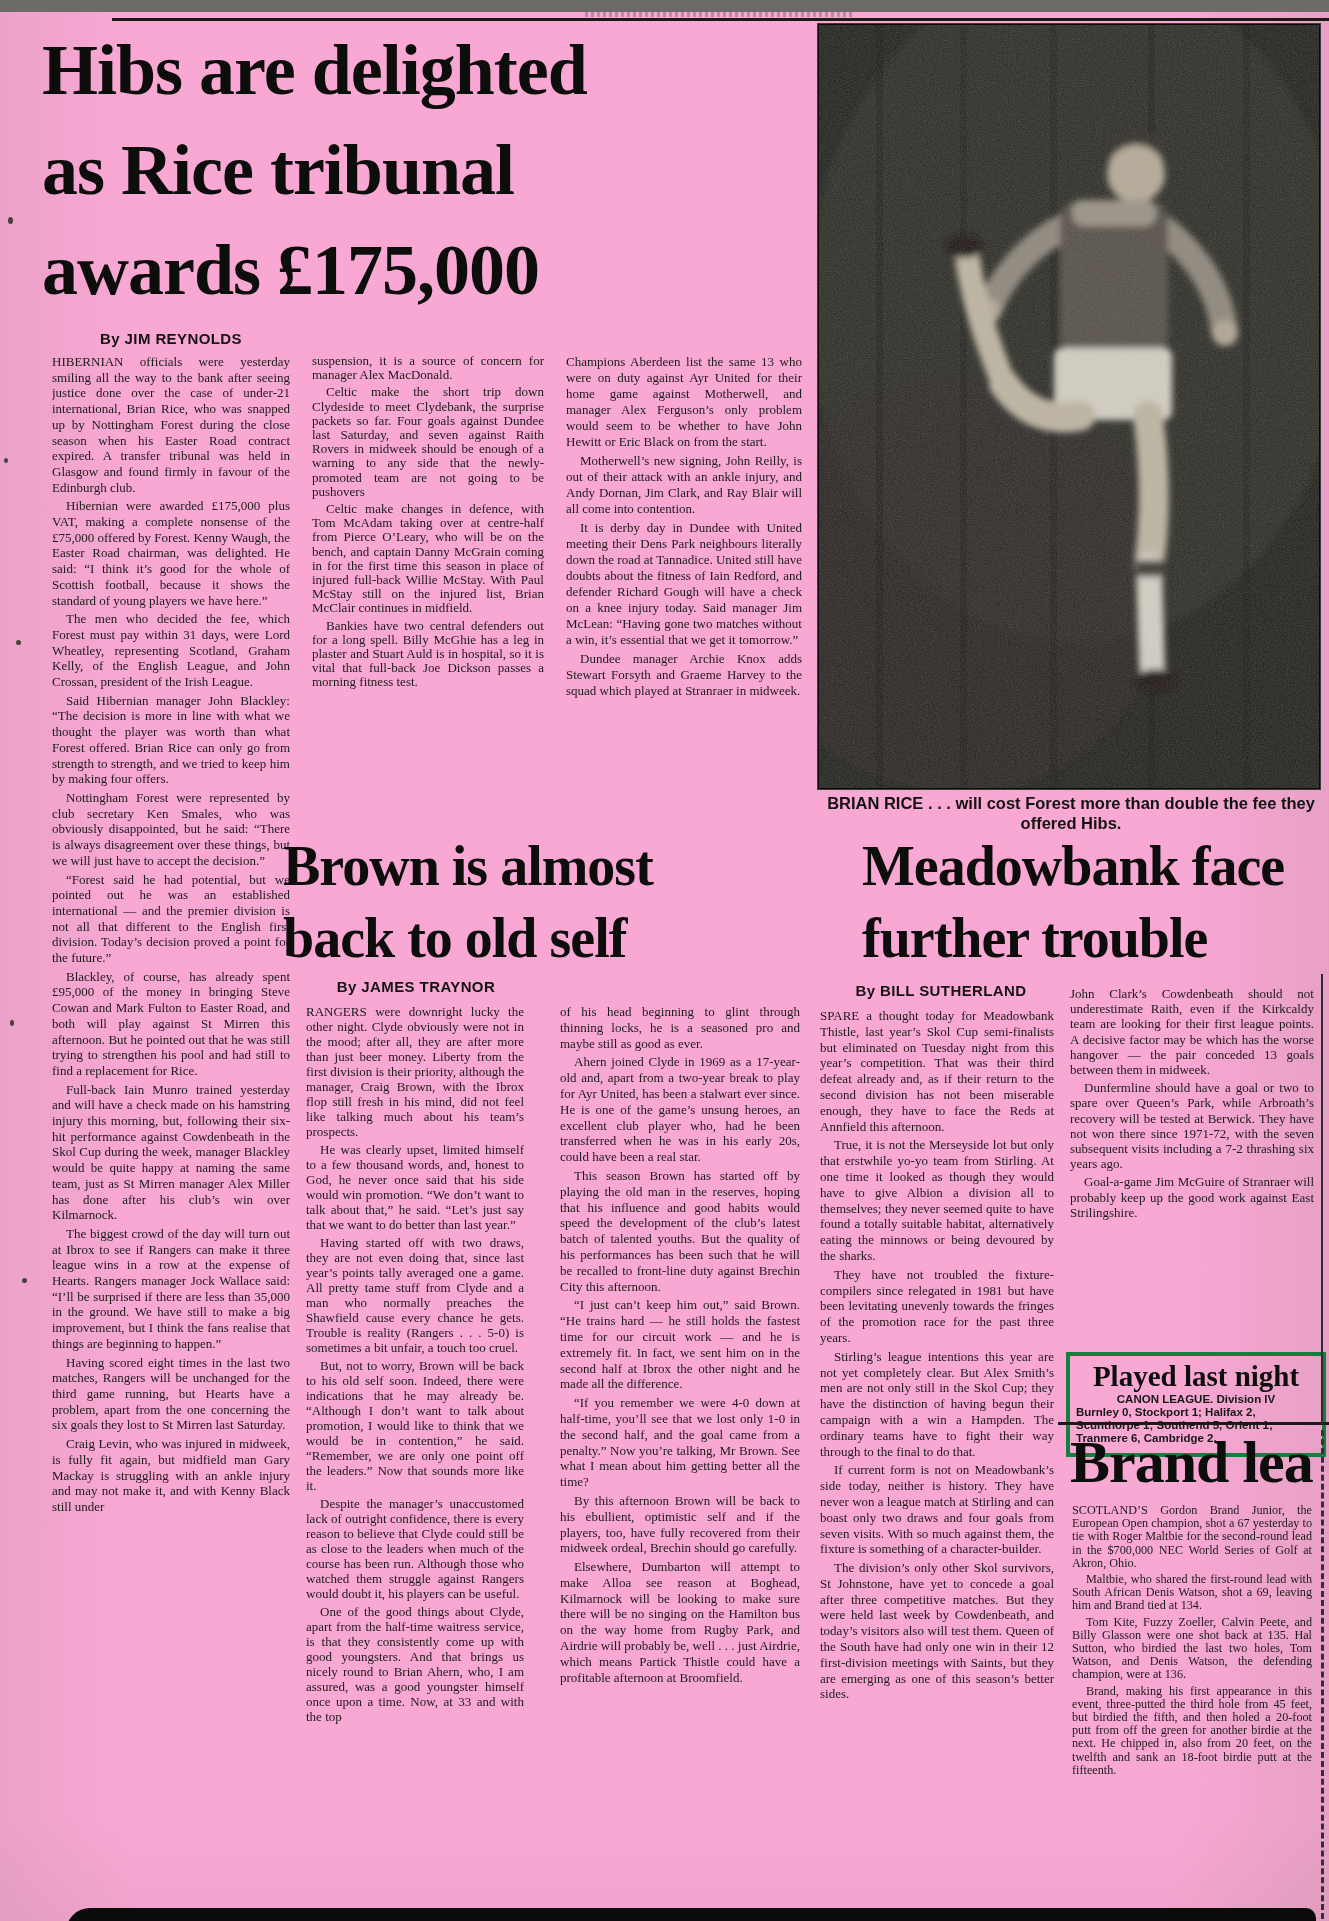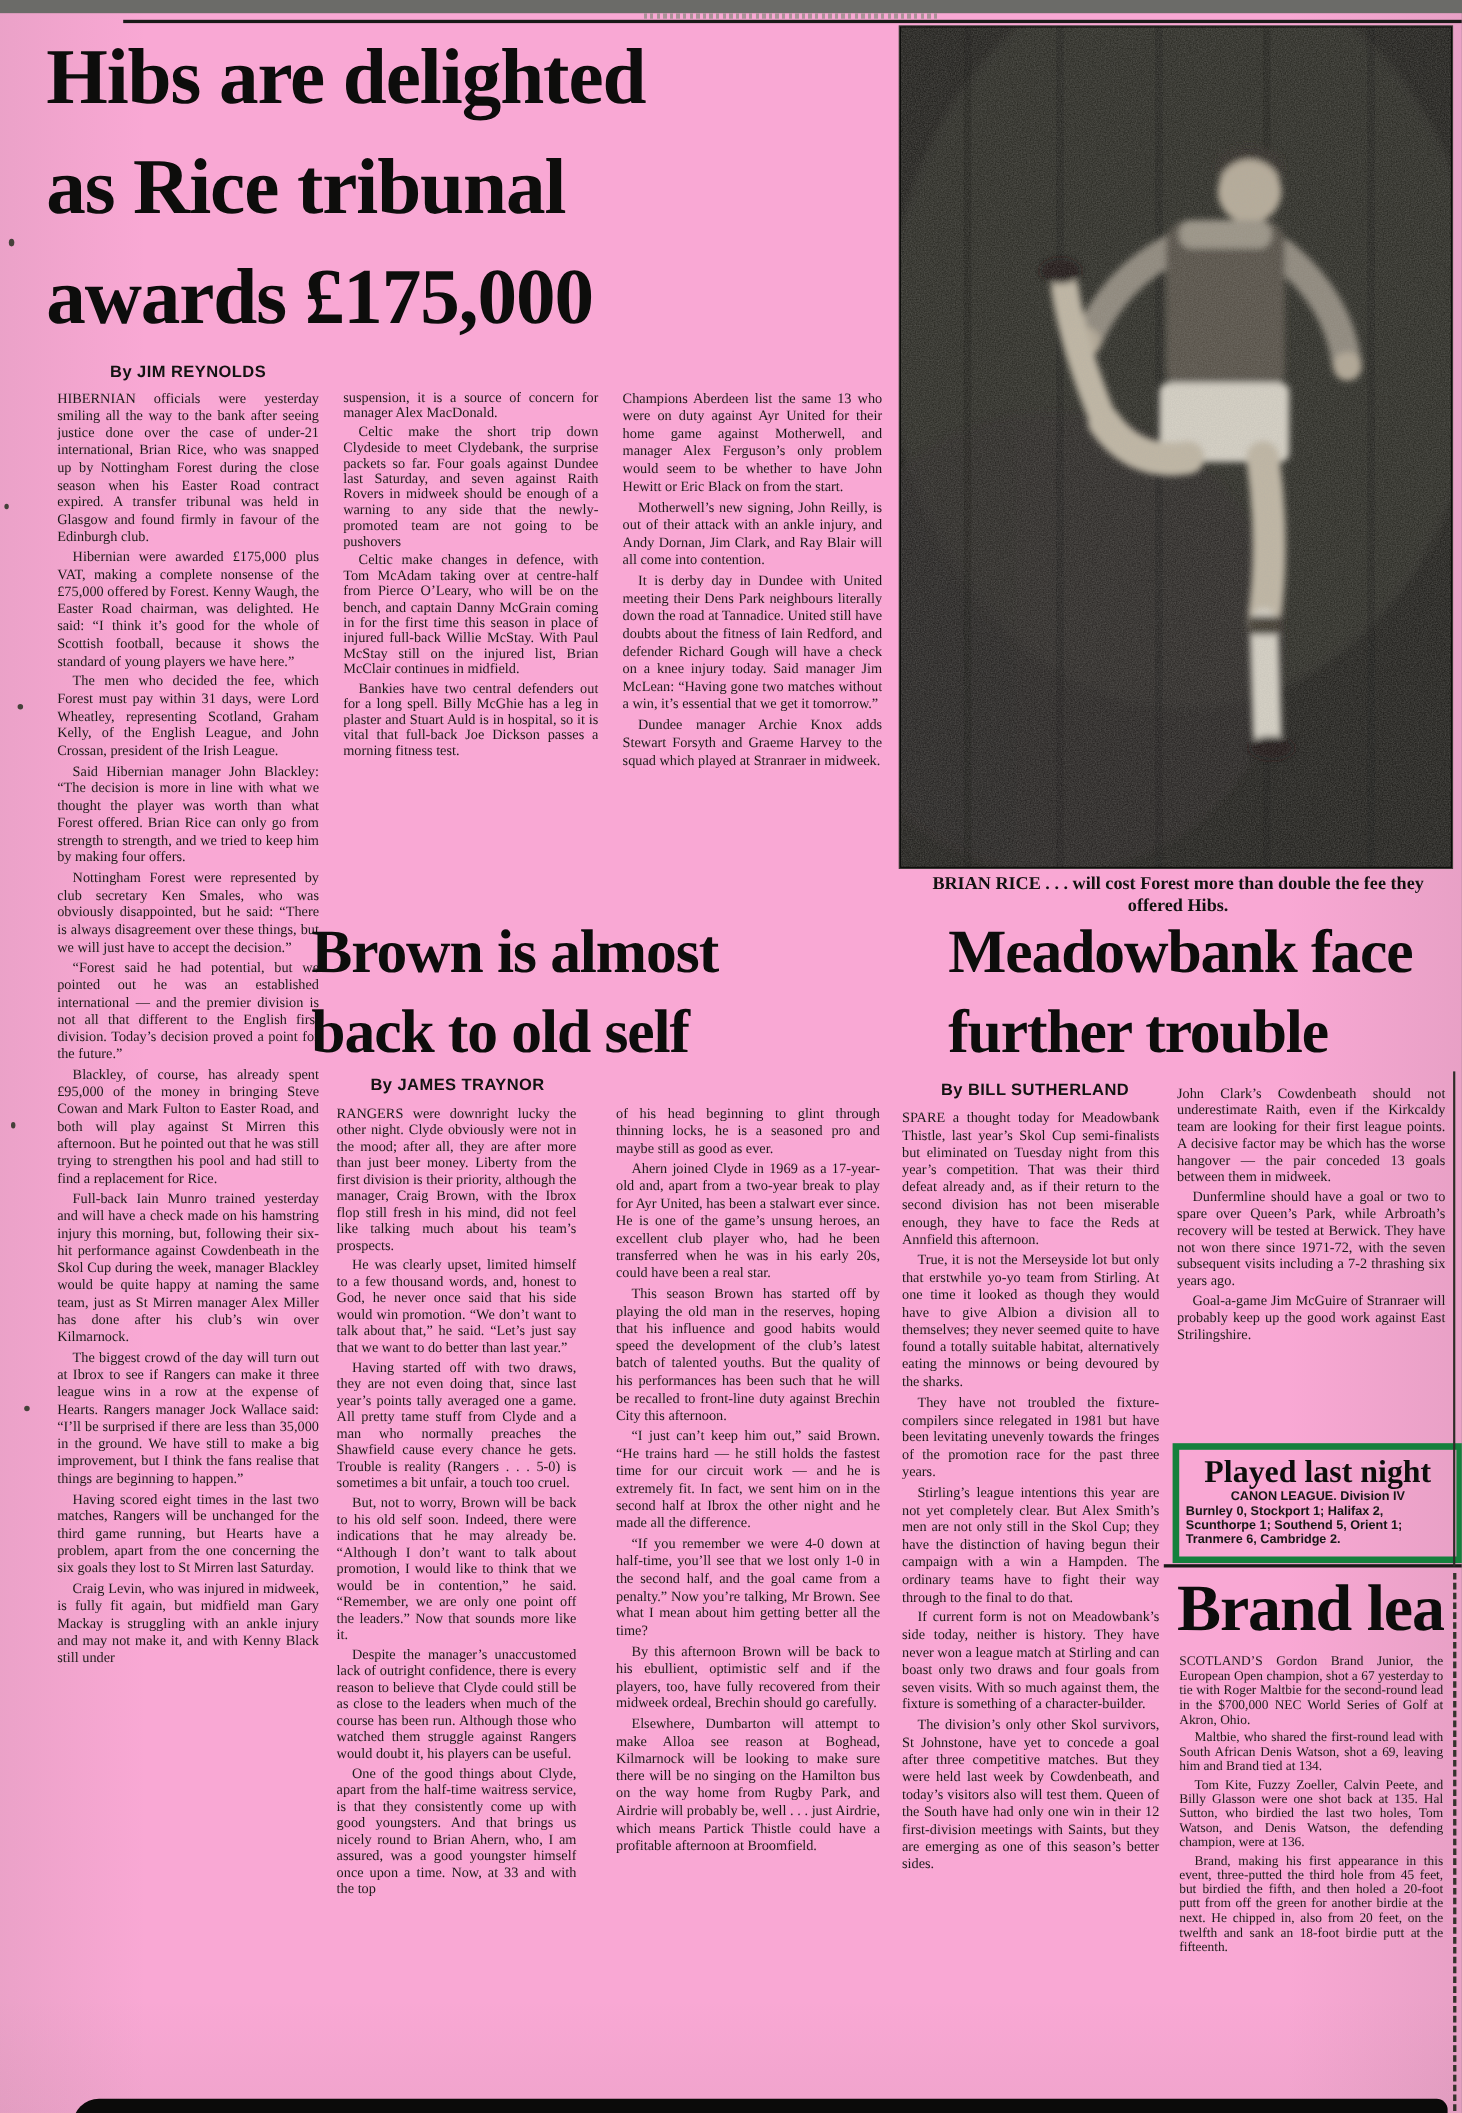--- a/index.html
+++ b/index.html
@@ -34,24 +34,24 @@
   .c-hibs2 { font-size:13px;   line-height:14.2px; }
   .c-hibs3 { font-size:13px;   line-height:16px; }
   .c-brown1{ font-size:13px;   line-height:15px; }
   .c-brown2{ font-size:13px;   line-height:15.8px; }
   .c-mb1   { font-size:13px;   line-height:15.8px; }
   .c-mb2   { font-size:13px;   line-height:15.2px; }
   .c-golf  { font-size:12.2px; line-height:13.2px; }
   .photo-frame { position:absolute; left:818px; top:12px; width:502px; height:765px; background:#171614; box-shadow:0 0 0 1px #3c3a35; }
   .caption {
     position:absolute; left:822px; top:781px; width:498px;
-    font-family:Liberation Serif, serif; font-weight:bold;
+    font-family:Liberation Sans, sans-serif; font-weight:bold;
     font-size:16.5px; line-height:20px; text-align:center; color:#121211;
   }
-  .results-box { position:absolute; left:1066px; top:1300px; width:252px; height:97px; border:6px solid #15803d; overflow:hidden; }
+  .results-box { position:absolute; left:1066px; top:1340px; width:252px; height:97px; border:4px solid #15803d; overflow:hidden; }
   .results-title { font-family:"Liberation Serif", serif; font-weight:bold; font-size:29px; line-height:32px; text-align:center; margin:4px 0 1px; color:#0e0e0d; }
   .results-league { font-family:"Liberation Sans", sans-serif; font-weight:bold; font-size:11.5px; line-height:12px; text-align:center; margin:0; }
   .results-body { font-family:"Liberation Sans", sans-serif; font-weight:bold; font-size:11.5px; line-height:13px; text-align:left; margin:1px 6px 0; }
   .v-rule-solid  { position:absolute; left:1321px; top:962px;  width:2px; height:450px; background:#2e2c28; }
   .v-rule-dashed { position:absolute; left:1321px; top:1418px; width:0;  height:498px; border-left:3px dashed #35322c; }
   .bottom-bar { position:absolute; left:66px; top:1896px; width:1250px; height:25px; background:#0b0b0a; border-radius:24px 10px 0 0; }
   .speck { position:absolute; background:#45413a; border-radius:50%; }
 </style>
 </head>
 <body>

